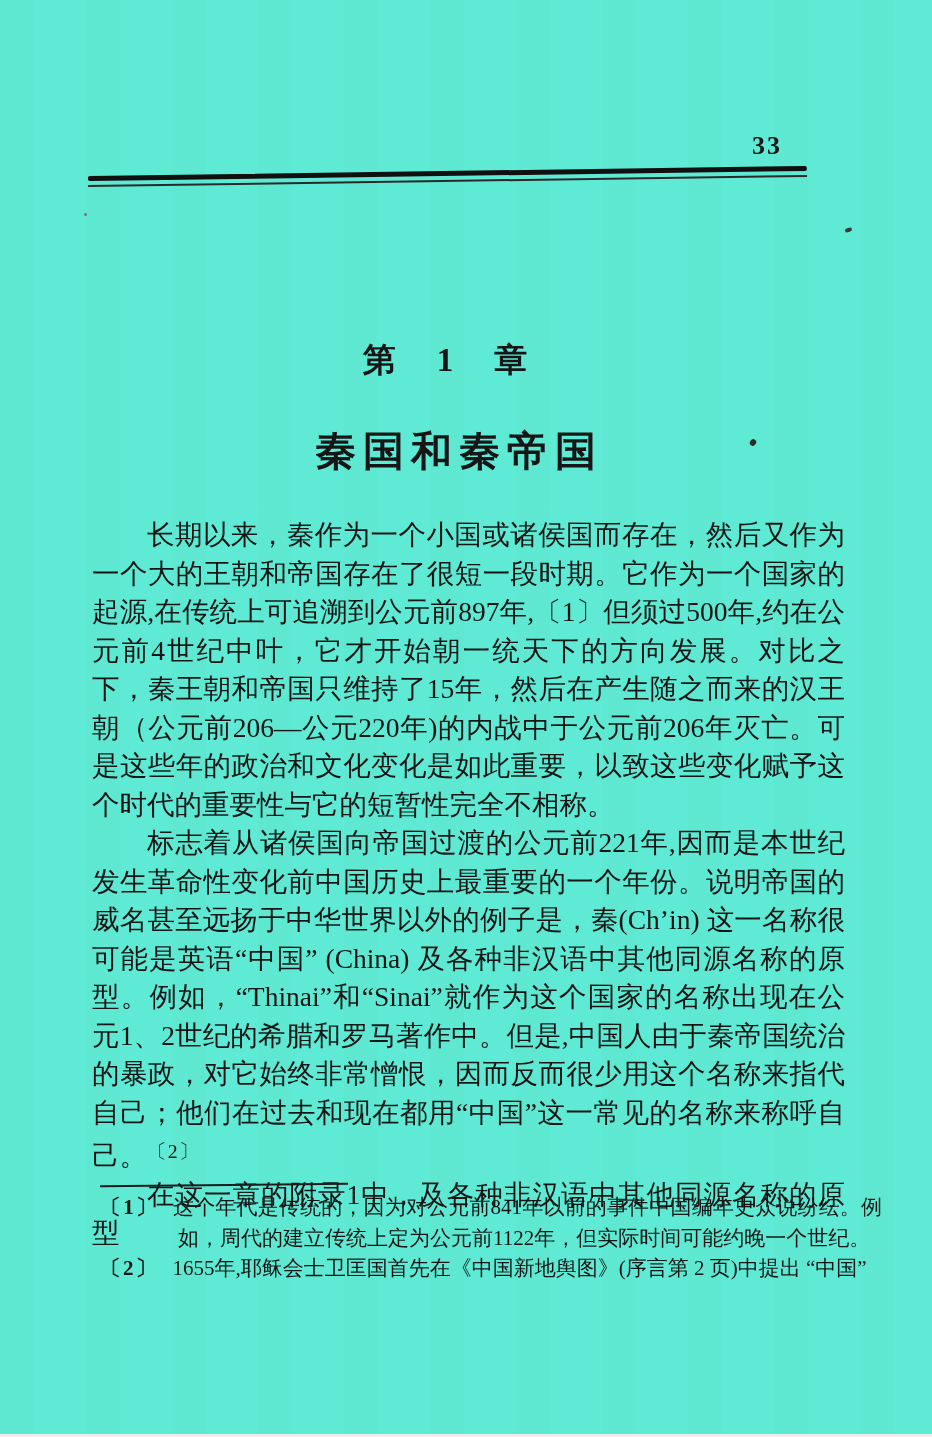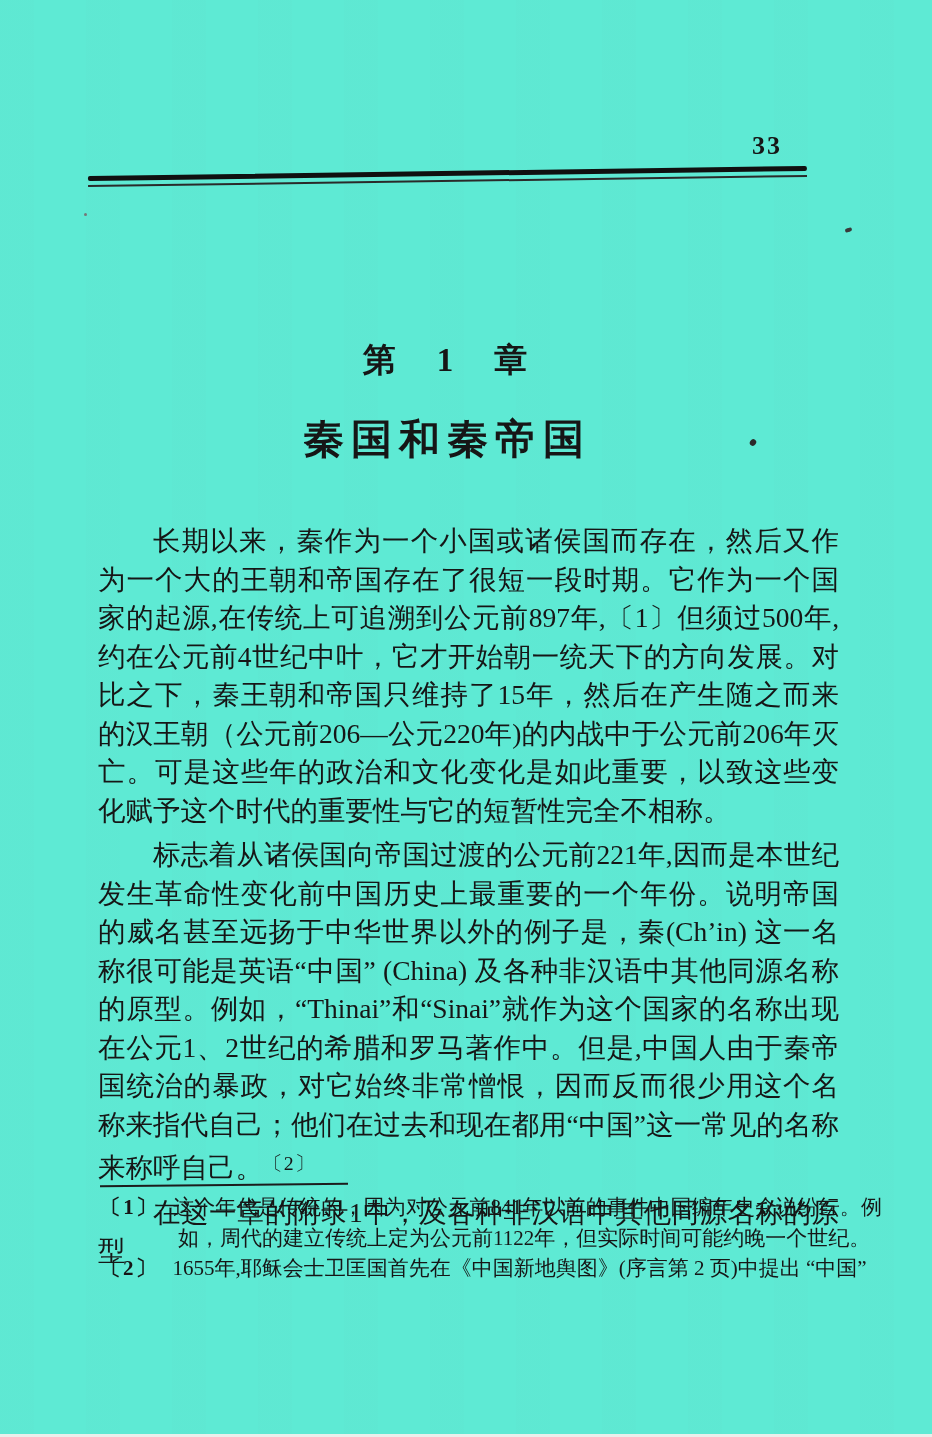--- a/index.html
+++ b/index.html
@@ -88,21 +88,21 @@
     position: absolute;
     left: 92px;
     top: 516px;
     width: 753px;
     font-size: 27.5px;
     line-height: 38.5px;
     font-weight: 500;
     text-align: justify;
   }
   .body-text p {
-    margin: 6px;
+    margin: 0;
     text-indent: 2em;
   }
   .fn-ref-sup {
     font-size: 0.72em;
     vertical-align: 7px;
     letter-spacing: 1px;
   }
   .footnote-sep {
     position: absolute;
     left: 100px;
@@ -149,21 +149,21 @@
 
   <div class="page-number">33</div>
 
   <div class="header-rule">
     <div class="thick"></div>
     <div class="thin"></div>
   </div>
 
   <div class="chapter-label">第　1　章</div>
 
-  <h1 class="chapter-title" style="margin:0;">秦国和秦帝国</h1>
+  <h1 class="chapter-title" style="margin:12px;">秦国和秦帝国</h1>
 
   <div class="body-text">
     <p>长期以来，秦作为一个小国或诸侯国而存在，然后又作为一个大的王朝和帝国存在了很短一段时期。它作为一个国家的起源,在传统上可追溯到公元前897年,〔1〕但须过500年,约在公元前4世纪中叶，它才开始朝一统天下的方向发展。对比之下，秦王朝和帝国只维持了15年，然后在产生随之而来的汉王朝（公元前206—公元220年)的内战中于公元前206年灭亡。可是这些年的政治和文化变化是如此重要，以致这些变化赋予这个时代的重要性与它的短暂性完全不相称。</p>
     <p><span>标志着从诸侯国向帝国过渡的公元前221年,因而是本世纪发生革命性变化前中国历史上最重要的一个年份。说明帝国的威名甚至远扬于中华世界以外的例子是，秦(Ch’in) 这一名称很可能是英语“中国” (China) 及各种非汉语中其他同源名称的原型。例如，“Thinai”和“Sinai”就作为这个国家的名称出现在公元1、2世纪的希腊和罗马著作中。但是,中国人由于秦帝国统治的暴政，对它始终非常憎恨，因而反而很少用这个名称来指代自己；他们在过去和现在都用“中国”这一常见的名称来称呼自己。</span><span class="fn-ref-sup">〔2〕</span></p>
     <p>在这一章的附录1中，及各种非汉语中其他同源名称的原型</p>
   </div>
 
   <div class="footnote-sep"></div>
 
   <div class="footnotes">

